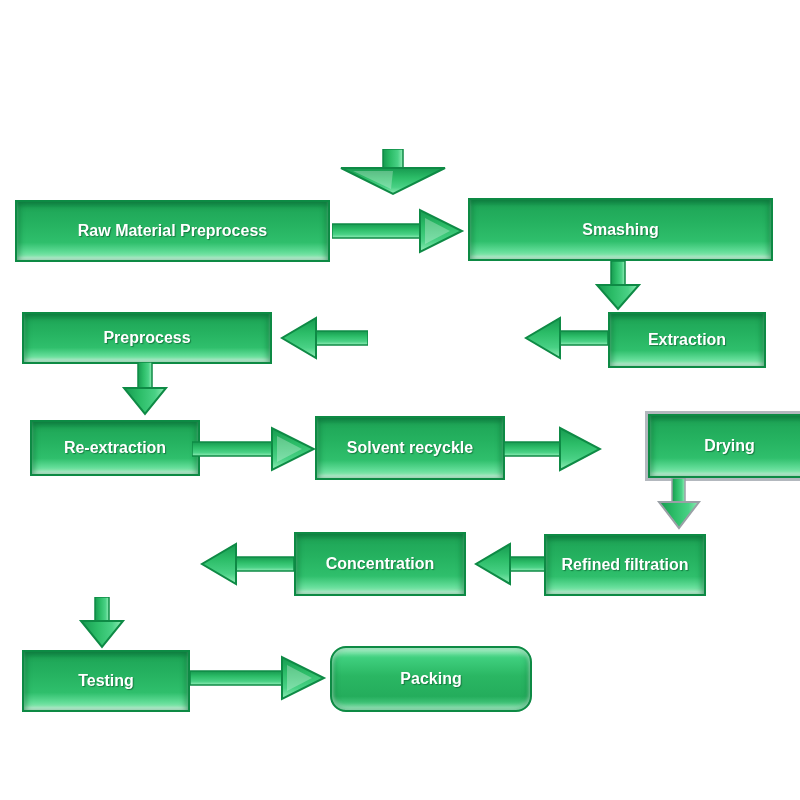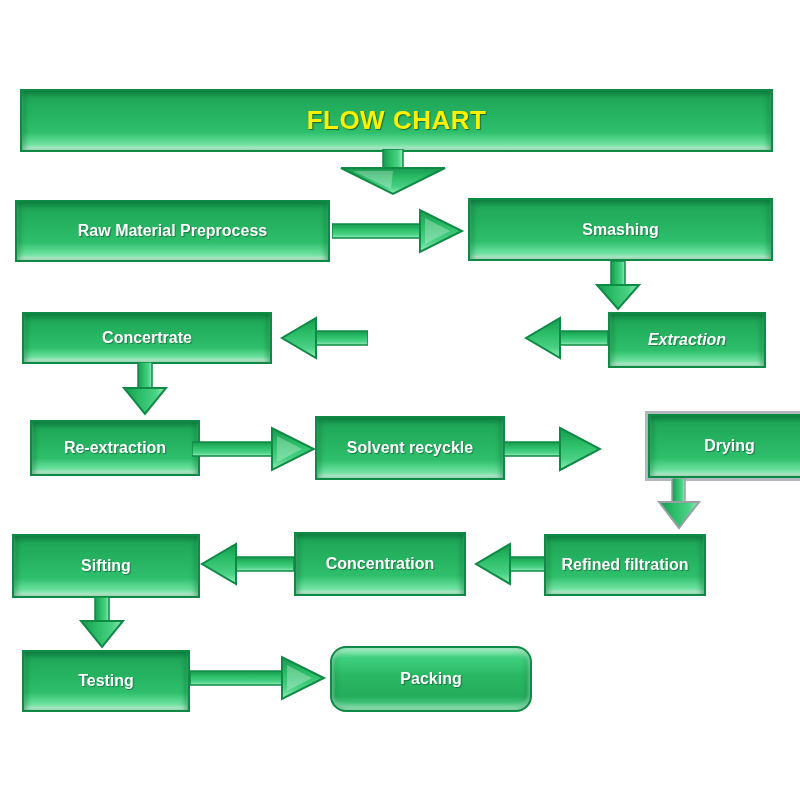--- a/index.html
+++ b/index.html
@@ -23,21 +23,21 @@
   }
   .title-bar{
     left:20px;top:89px;width:753px;height:63px;
     font-size:26px;letter-spacing:0.5px;color:#ffef00;
     text-shadow:1px 1px 1px rgba(10,90,45,0.8);
   }
   .n-raw{left:15px;top:200px;width:315px;height:62px;}
   .n-smashing{left:468px;top:198px;width:305px;height:63px;}
   .n-concertrate{left:22px;top:312px;width:250px;height:52px;}
   .n-separation{left:368px;top:310px;width:152px;height:58px;}
-  .n-extraction{left:608px;top:312px;width:158px;height:56px;font-style:italic;}
+  .n-extraction{left:608px;top:312px;width:158px;height:56px;}
   .n-reextraction{left:22px;top:420px;width:170px;height:56px;margin-left:8px;}
   .n-solvent{left:315px;top:416px;width:190px;height:64px;}
   .n-drying{left:600px;top:414px;width:163px;height:64px;outline:3px solid #b3b8be;margin-left:48px;}
   .n-sifting{left:12px;top:534px;width:188px;height:64px;}
   .n-concentration{left:294px;top:532px;width:172px;height:64px;}
   .n-refined{left:544px;top:534px;width:162px;height:62px;}
   .n-testing{left:22px;top:650px;width:168px;height:62px;}
   .n-packing{
     left:330px;top:646px;width:202px;height:66px;border-radius:16px;
     background:linear-gradient(180deg,#8beeb6 0%,#3fcf7e 16%,#2ab763 45%,#24ad5c 78%,#5cd993 100%);
@@ -64,23 +64,20 @@
       <stop offset="0" stop-color="#179a50"></stop>
         <stop offset="0.38" stop-color="#2cbd68"></stop>
       <stop offset="0.74" stop-color="#49d185"></stop>
         <stop offset="1" stop-color="#93edb8"></stop>
     </linearGradient>
   </defs>
 </svg>
 
 <div id="canvas">
 
-  <div class="node title-bar">
-    <span>FLOW CHART</span>
-  </div>
 
   <svg class="arrow" style="left:333px;top:149px" width="120" height="47">
     <rect x="50" y="0" width="20" height="20" fill="url(#gH)" stroke="#0e8a45" stroke-width="1.5"></rect>
     <polygon points="8,19 112,19 60,45" fill="url(#gV)" stroke="#0e8a45" stroke-width="2"></polygon>
     <polygon points="20,22 60,22 58,40" fill="rgba(255,255,255,0.28)"></polygon>
   </svg>
 
   <div class="node n-raw">
     <span>Raw Material Preprocess</span>
   </div>
@@ -92,21 +89,21 @@
   <div class="node n-smashing">
     <span>Smashing</span>
   </div>
 
   <svg class="arrow" style="left:594px;top:261px" width="48" height="50">
     <rect x="17" y="0" width="14" height="26" fill="url(#gH)" stroke="#0e8a45" stroke-width="1.5"></rect>
     <polygon points="3,24 45,24 24,48" fill="url(#gH)" stroke="#0e8a45" stroke-width="2"></polygon>
   </svg>
 
   <div class="node n-concertrate">
-    <span>Concertrate</span>
+    <span>Preprocess</span>
   </div>
   <svg class="arrow" style="left:280px;top:316px" width="88" height="44">
     <rect x="34" y="15" width="54" height="14" fill="url(#gV)" stroke="#0e8a45" stroke-width="1.5"></rect>
     <polygon points="36,2 36,42 2,22" fill="url(#gV)" stroke="#0e8a45" stroke-width="2"></polygon>
   </svg>
   <svg class="arrow" style="left:524px;top:316px" width="84" height="44">
     <rect x="34" y="15" width="50" height="14" fill="url(#gV)" stroke="#0e8a45" stroke-width="1.5"></rect>
     <polygon points="36,2 36,42 2,22" fill="url(#gV)" stroke="#0e8a45" stroke-width="2"></polygon>
   </svg>
   <div class="node n-extraction">
@@ -135,23 +132,20 @@
   </svg>
   <div class="node n-drying">
     <span>Drying</span>
   </div>
 
   <svg class="arrow" style="left:656px;top:478px" width="46" height="52">
     <rect x="16" y="0" width="13" height="26" fill="url(#gH)" stroke="#9aa0a6" stroke-width="1.5"></rect>
     <polygon points="3,24 43,24 23,50" fill="url(#gH)" stroke="#9aa0a6" stroke-width="2"></polygon>
   </svg>
 
-  <div class="node n-sifting">
-    <span>Sifting</span>
-  </div>
   <svg class="arrow" style="left:200px;top:542px" width="94" height="44">
     <rect x="34" y="15" width="60" height="14" fill="url(#gV)" stroke="#0e8a45" stroke-width="1.5"></rect>
     <polygon points="36,2 36,42 2,22" fill="url(#gV)" stroke="#0e8a45" stroke-width="2"></polygon>
   </svg>
   <div class="node n-concentration">
     <span>Concentration</span>
   </div>
   <svg class="arrow" style="left:474px;top:542px" width="94" height="44">
     <rect x="34" y="15" width="60" height="14" fill="url(#gV)" stroke="#0e8a45" stroke-width="1.5"></rect>
     <polygon points="36,2 36,42 2,22" fill="url(#gV)" stroke="#0e8a45" stroke-width="2"></polygon>

